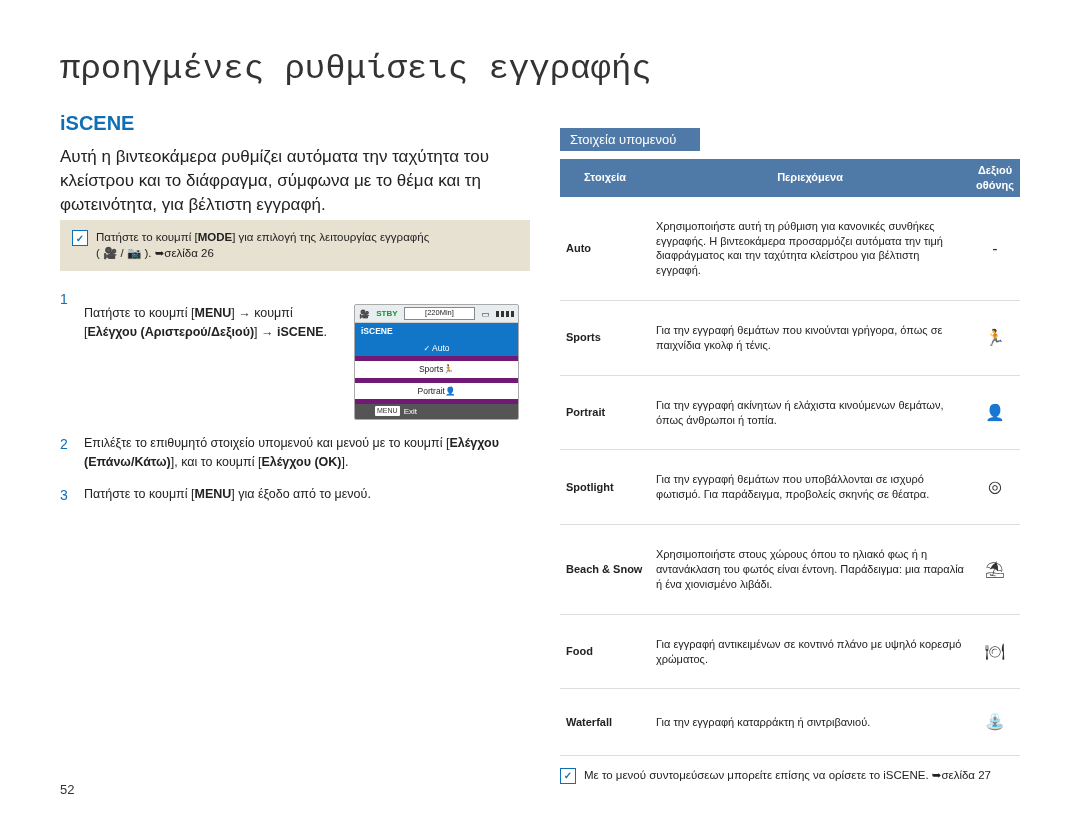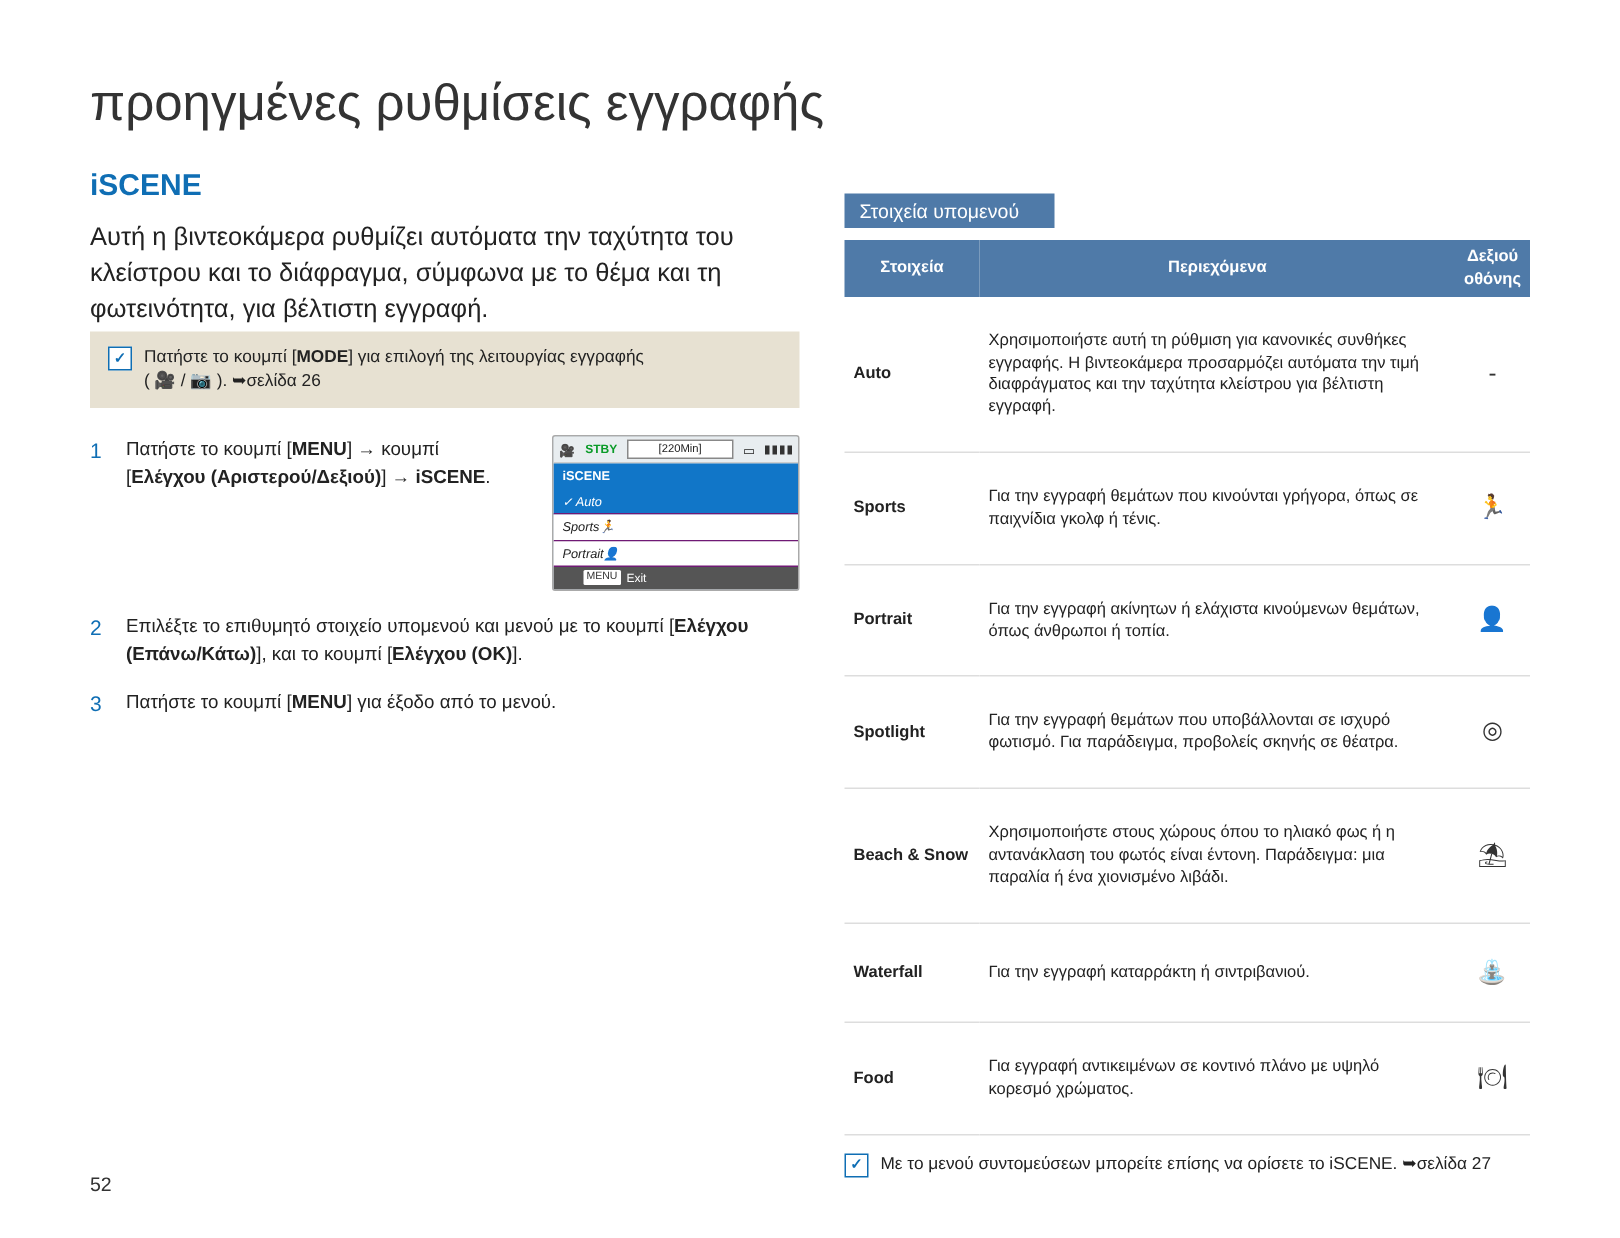--- a/index.html
+++ b/index.html
@@ -12,20 +12,21 @@
     color: #222;
   }
   .page {
     padding: 50px 60px 30px 60px;
   }
   .title {
     font-size: 34px;
     font-weight: 300;
     margin-bottom: 24px;
     color: #333;
+    font-family: Liberation Mono, monospace;
   }
   .cols {
     display: flex;
     gap: 30px;
   }
   .col-left { flex: 0 0 470px; }
   .col-right { flex: 1; }
   .section-heading {
     color: #0f6eb4;
     font-size: 20px;
@@ -68,32 +69,32 @@
     border-bottom: 1px solid #ccc;
   }
   .lcd-stby { color: #0a9b28; font-weight: bold; font-size: 8px; }
   .lcd-time { border: 1px solid #888; padding: 0 20px; font-size: 7.5px; background: #fff; }
   .lcd-batt { display:flex; gap:2px; align-items:center; }
   .lcd-batt span { width: 3px; height: 6px; background: #333; display:inline-block; }
   .lcd-header {
     background: #1176c8; color: #fff; font-weight: bold; padding: 2px 6px; font-size: 8.5px;
   }
   .lcd-row {
-    display: flex; justify-content: flex-start; align-items: center;
-    padding: 2px 6px; background: #fff; border-bottom: 1px solid #701a75; font-style: italic;
+    display: flex; justify-content: center; align-items: center;
+    padding: 2px 6px; background: #fff; border-bottom: 5px solid #701a75;
   }
   .lcd-row.sel { background: #1176c8; color: #fff; }
   .lcd-row .chk { font-size: 8px; }
   .lcd-foot {
     background: #555; color: #fff; padding: 2px 20px; font-size: 8px;
     display: flex; align-items: flex-start; gap: 4px;
   }
   .menu-tag { background:#fff; color:#333; padding:0 2px; border-radius:1px; font-size:7px; }
 
-  .step1-row { display:flex; gap:24px; align-items:flex-start; }
+  .step1-row { display:flex; gap:10px; align-items:flex-start;margin-top:15px; }
   .step1-text { flex: 0 0 260px; }
 
   .sub-heading {
     background: #4f7aa8; color: #fff; padding: 4px 10px;
     font-size: 13px; font-weight: 500; width: 140px; margin-bottom: 8px; margin-top: 16px;
   }
   table.items {
     width: 100%; border-collapse: collapse; font-size: 11px; line-height: 1.35;
   }
   table.items th {
@@ -216,28 +217,28 @@
             <td class="name">Spotlight</td>
             <td>Για την εγγραφή θεμάτων που υποβάλλονται σε ισχυρό φωτισμό. Για παράδειγμα, προβολείς σκηνής σε θέατρα.</td>
             <td class="icon">◎</td>
           </tr>
           <tr>
             <td class="name">Beach &amp; Snow</td>
             <td>Χρησιμοποιήστε στους χώρους όπου το ηλιακό φως ή η αντανάκλαση του φωτός είναι έντονη. Παράδειγμα: μια παραλία ή ένα χιονισμένο λιβάδι.</td>
             <td class="icon">⛱</td>
           </tr>
           <tr>
+            <td class="name">Food</td>
+            <td>Για εγγραφή αντικειμένων σε κοντινό πλάνο με υψηλό κορεσμό χρώματος.</td>
+            <td class="icon">🍽</td>
+          </tr>
+          <tr>
             <td class="name">Waterfall</td>
             <td>Για την εγγραφή καταρράκτη ή σιντριβανιού.</td>
             <td class="icon">⛲</td>
-          </tr>
-          <tr>
-            <td class="name">Food</td>
-            <td>Για εγγραφή αντικειμένων σε κοντινό πλάνο με υψηλό κορεσμό χρώματος.</td>
-            <td class="icon">🍽</td>
           </tr>
         </tbody>
       </table>
 
       <div class="note2">
         <div class="note-icon">✓</div>
         <div>Με το μενού συντομεύσεων μπορείτε επίσης να ορίσετε το iSCENE. ➥σελίδα 27</div>
       </div>
     </div>
   </div>

